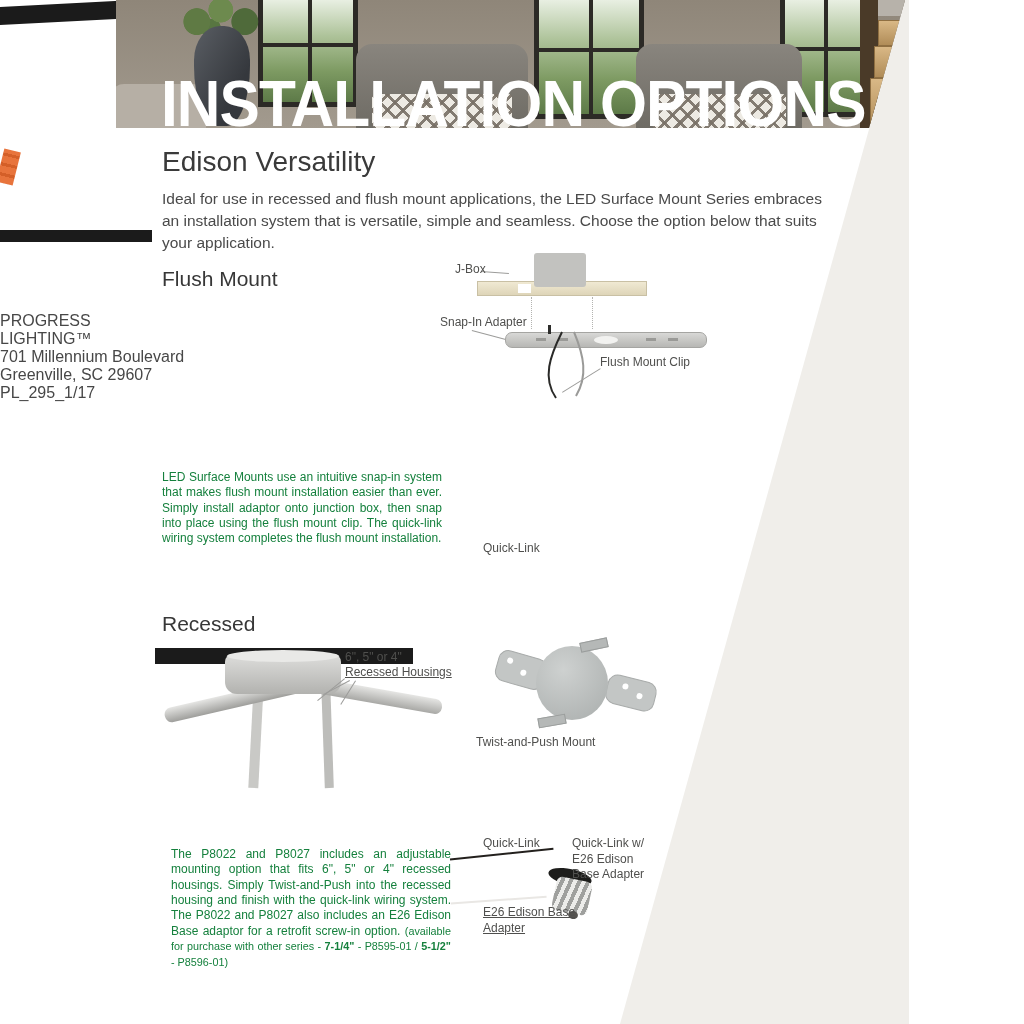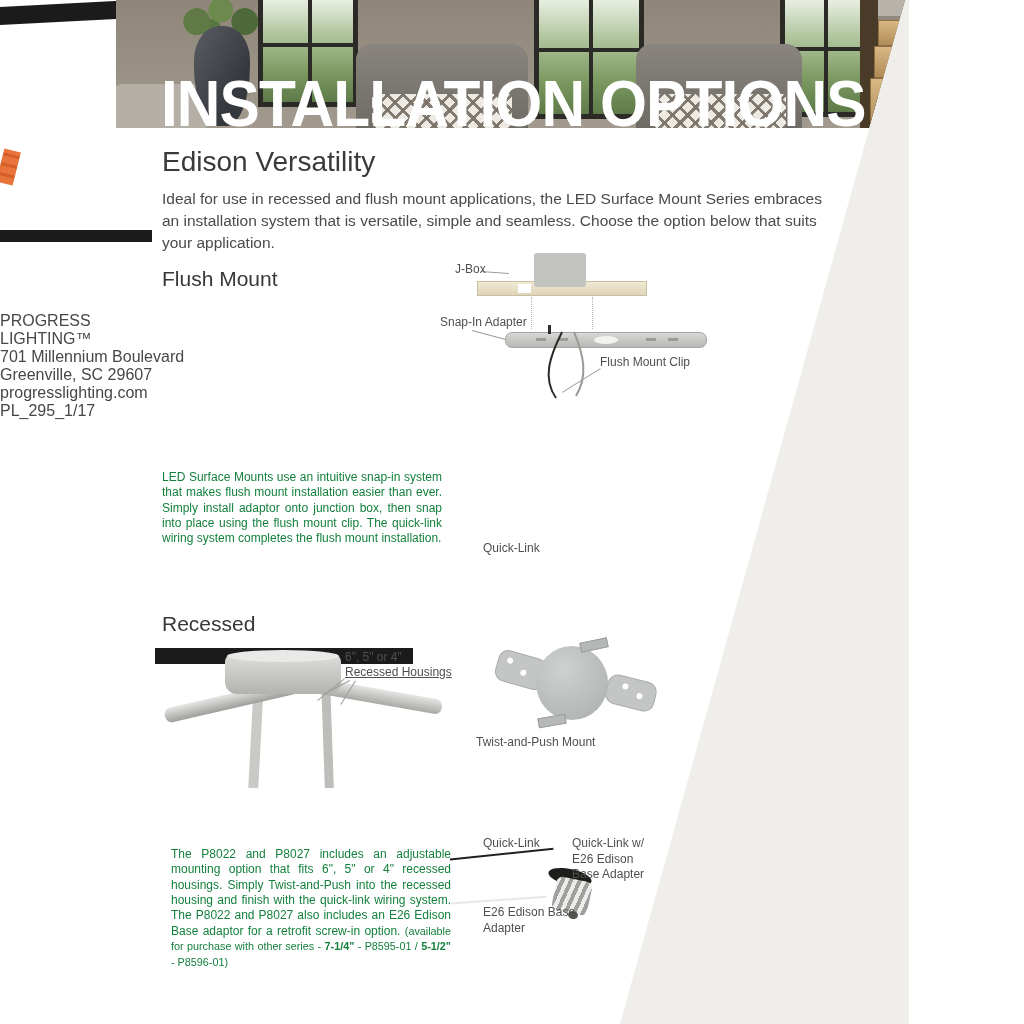--- a/index.html
+++ b/index.html
@@ -232,29 +232,28 @@
   <div class="caption" style="left:483px;top:836px;">Quick-Link</div>
   <div class="caption" style="left:572px;top:836px;width:92px;">Quick-Link w/ E26 Edison Base Adapter</div>
 
   <div class="abs" style="left:452px;top:853px;width:170px;height:85px;z-index:1;">
     <div class="thinwire" style="left:6px;top:14px;width:104px;height:44px;border-top:2.5px solid #23201d;transform:rotate(-6deg);"></div>
     <div class="thinwire" style="left:14px;top:24px;width:96px;height:38px;border-top:2.5px solid #e9e7e4;transform:rotate(-4deg);"></div>
     <div class="abs" style="left:96px;top:16px;width:44px;height:16px;background:#1d1d1b;border-radius:50%;transform:rotate(12deg);"></div>
     <div class="abs" style="left:102px;top:26px;width:36px;height:34px;border-radius:6px;transform:rotate(12deg);background:repeating-linear-gradient(102deg,#ececea 0 4px,#9fa09e 4px 8px);"></div>
     <div class="abs" style="left:116px;top:58px;width:10px;height:8px;background:#55534f;border-radius:50%;transform:rotate(12deg);"></div>
   </div>
-  <div class="caption" style="left:483px;top:905px;width:100px;">E26 Edison Base Adapter</div>
+  <div class="caption" style="left:483px;top:905px;width:100px;text-decoration:underline;">E26 Edison Base Adapter</div>
 
   <div class="body-copy" style="top:847px;margin-left:9px;">
     <span>The P8022 and P8027 includes an adjustable mounting option that fits 6", 5" or 4" recessed housings. Simply Twist-and-Push into the recessed housing and finish with the quick-link wiring system. The P8022 and P8027 also includes an E26 Edison Base adaptor for a retrofit screw-in option. </span><span class="note">(available for purchase with other series - </span><b class="note">7-1/4"</b><span class="note"> - P8595-01 / </span><b class="note">5-1/2"</b><span class="note"> - P8596-01)</span>
   </div>
 
   <div id="brand-star"></div>
   <div id="brand-top">PROGRESS</div>
   <div id="brand-bottom"><span>LIGHTING</span><span id="brand-tm">™</span></div>
   <div id="address">
     <div>701 Millennium Boulevard</div>
     <div>Greenville, SC 29607</div>
-    <div>progresslighting.com</div>
   </div>
   <div id="doc-code">PL_295_1/17</div>
 
 </div>
 
 </body></html>

